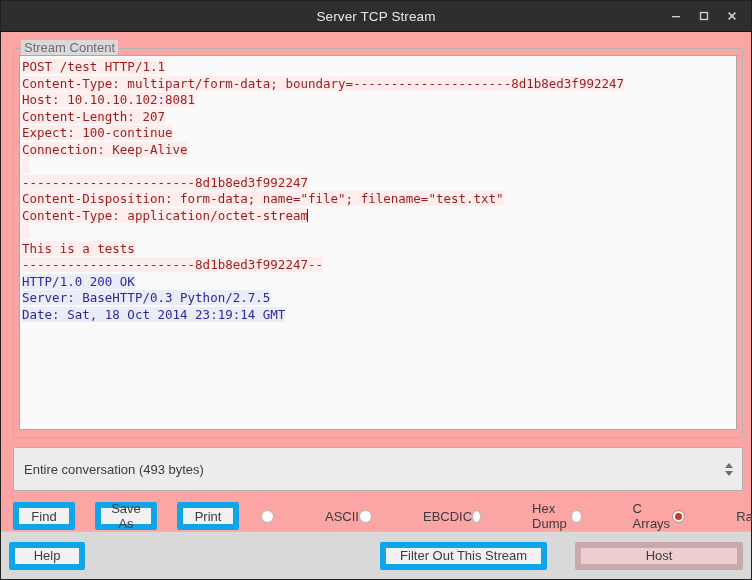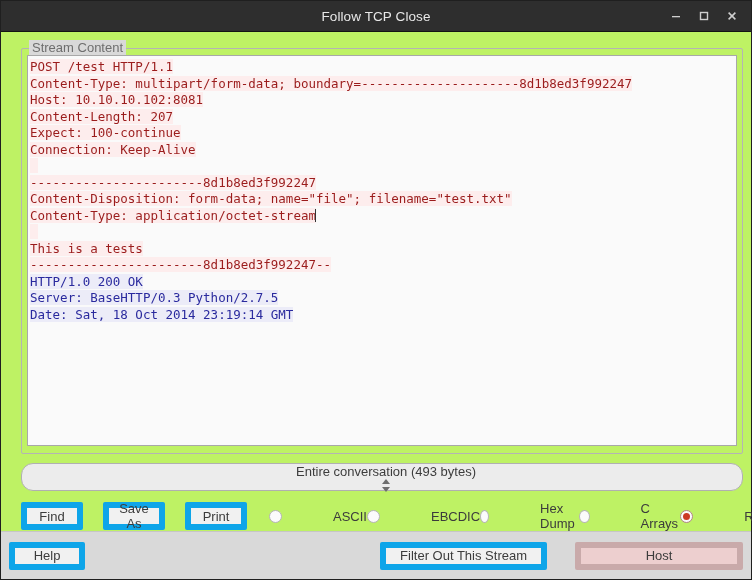--- a/index.html
+++ b/index.html
@@ -62,24 +62,24 @@
     justify-content: center;
     color: #cfcfcf;
     font-size: 13px;
     line-height: 1;
   }
   .win-btn svg { display:block; }
 
   
   .dialog-body {
     flex: 1 1 auto;
-    padding: 8px 8px 0 20px;
+    padding: 8px 8px 0 12px;
     display: flex;
     flex-direction: column;
-    background: #bef264;
+    background: #fca5a5;
     box-sizing: border-box;
   }
 
   
   .groupbox {
     position: relative;
     border: 1px solid #b4b4b4;
     border-radius: 2px;
     margin-top: 8px;
     padding: 6px 5px 7px 5px;
@@ -130,30 +130,29 @@
     width: 1px;
     height: 13px;
     background: #333;
     vertical-align: -2px;
     margin-left: -1px;
   }
 
   
   .combo-row { padding: 9px 0 0 0; }
   .combo {
-    height: 28px;
+    height: 44px;
     background: #ececec;
     border: 1px solid #b0b0b0;
-    border-radius: 12px;
+    border-radius: 2px;
     display: flex;
     align-items: center;
     padding: 0 2px 0 10px;
     box-sizing: border-box;
     justify-content: space-between;
-    flex-direction: column;
   }
   .combo-value { font-size: 13px; color: #3c3c3c; }
   .spin-arrows {
     width: 22px;
     display: flex;
     flex-direction: column;
     align-items: center;
     justify-content: center;
     gap: 3px;
     color: #707070;
@@ -242,21 +241,21 @@
     border-color: #c9aaaa;
   }
   .btn-filter { margin-right: 8px; }
 </style>
 </head>
 <body>
 
 <div class="window">
 
   <div class="titlebar">
-    <div class="titlebar-title">Follow TCP Close</div>
+    <div class="titlebar-title">Server TCP Stream</div>
     <div class="win-buttons">
       <div class="win-btn">
         <svg width="12" height="12" viewBox="0 0 12 12">
           <rect x="2" y="6" width="8" height="1.3" fill="#cfcfcf"></rect>
         </svg>
       </div>
       <div class="win-btn">
         <svg width="12" height="12" viewBox="0 0 12 12">
           <rect x="2.5" y="2.5" width="7" height="7" fill="none" stroke="#cfcfcf" stroke-width="1.4"></rect>
         </svg>

